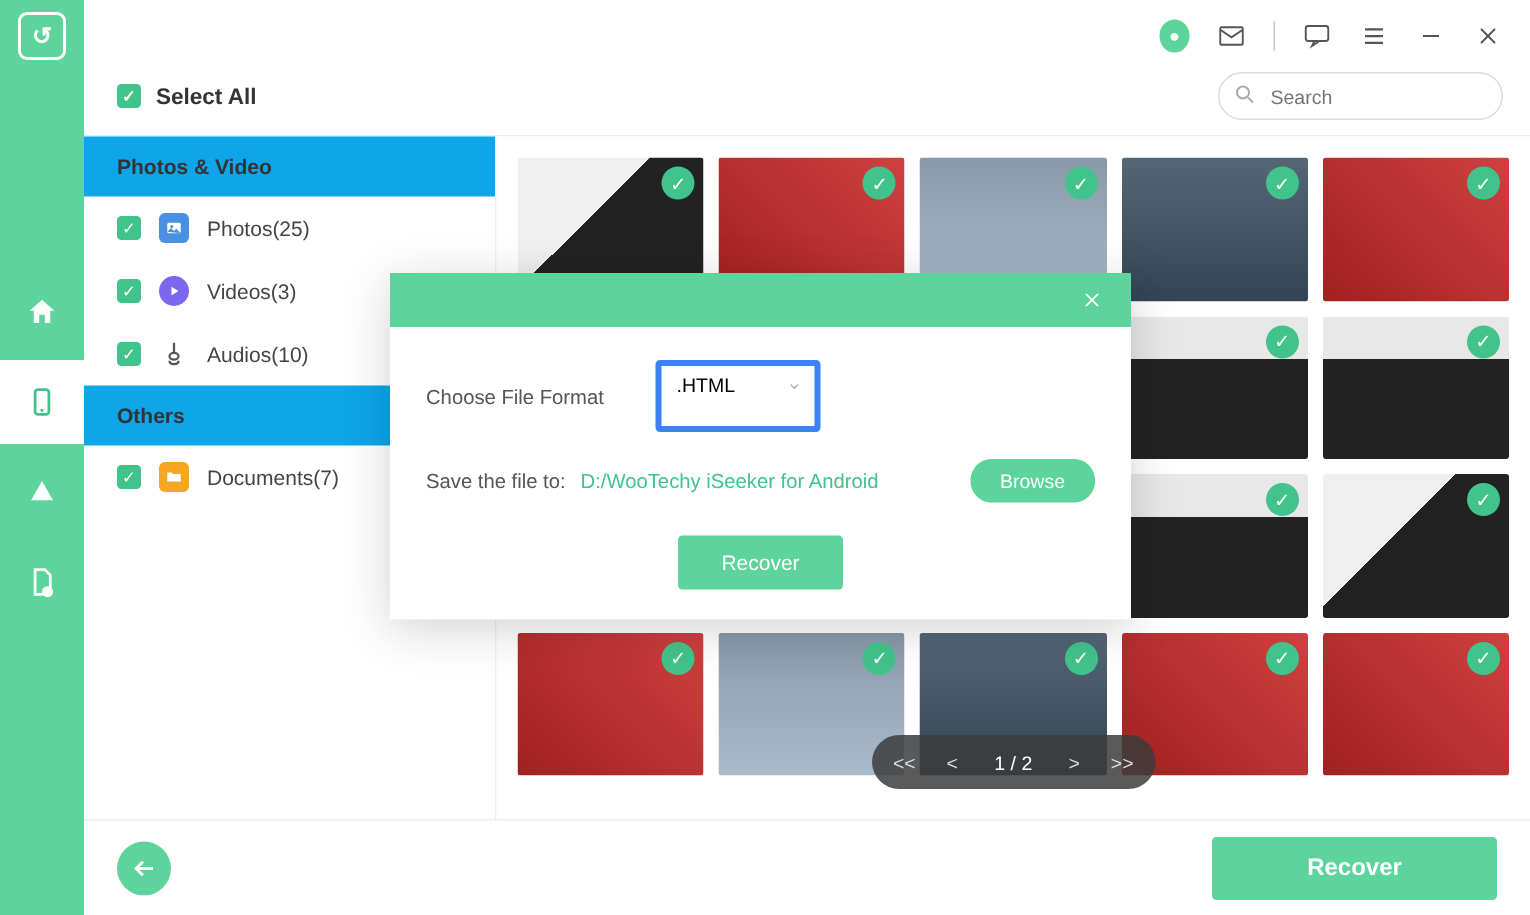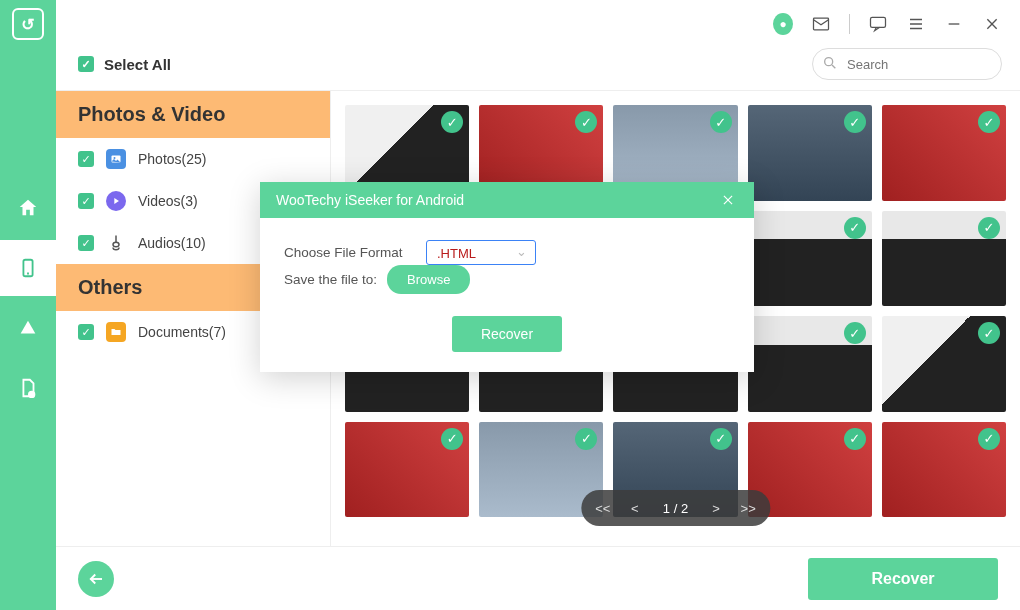--- a/index.html
+++ b/index.html
@@ -20,21 +20,21 @@
 
 .topbar { display:flex; align-items:center; padding: 0 18px 10px 22px; }
 .topbar .selectall { display:flex;align-items:center;gap:10px; font-size:15px; font-weight:600;color:#333; }
 .checkbox { width:16px;height:16px;border-radius:3px;background:#42c38c;display:flex;align-items:center;justify-content:center;color:#fff;font-size:11px; }
 .search-wrap { margin-left:auto; position:relative; }
 .search-wrap input{ width:190px;height:32px;border:1px solid #ddd;border-radius:16px;padding:0 12px 0 34px;font-size:13px;color:#666;outline:none;}
 .search-wrap .sicon{position:absolute;left:10px;top:7px;color:#aaa;}
 
 .content { flex:1; display:flex; border-top:1px solid #eee; }
 .sidebar { width:275px; border-right:1px solid #eee; padding-top:0; }
-.section-head { padding:12px 22px; font-weight:600; font-size:20px; color:#333; background:#fdba74;}
+.section-head { padding:12px 22px; font-weight:600; font-size:14px; color:#333; background:#0ea5e9;}
 .sb-item { display:flex;align-items:center;gap:12px;padding:11px 22px;cursor:pointer;font-size:14px;color:#444; }
 .sb-icon{width:20px;height:20px;border-radius:4px;display:flex;align-items:center;justify-content:center;}
 .sb-icon.photo{background:#4a90e2;}
 .sb-icon.video{background:#7b68ee;border-radius:50%;}
 .sb-icon.audio{background:transparent;}
 .sb-icon.doc{background:#f5a623;}
 
 .gallery { flex:1; background:#fff; padding:14px; position:relative; overflow:hidden;}
 .grid { display:grid; grid-template-columns: repeat(5, 1fr); gap:10px; }
 .thumb { position:relative; aspect-ratio:1.3/1; background:#888; border-radius:2px; overflow:hidden; display:flex;align-items:center;justify-content:center;}
@@ -47,23 +47,23 @@
 
 .bottombar { height:64px; border-top:1px solid #eee; display:flex;align-items:center;padding:0 22px; }
 .backbtn{width:36px;height:36px;border-radius:50%;background:#5cd49b;display:flex;align-items:center;justify-content:center;color:#fff;cursor:pointer;}
 .recoverbtn{margin-left:auto;width:190px;height:42px;background:#5cd49b;color:#fff;border:none;border-radius:3px;font-size:16px;font-weight:600;cursor:pointer;}
 
 
 .modal{position:absolute;left:260px;top:182px;width:494px;background:#fff;box-shadow:0 6px 30px rgba(0,0,0,.18);z-index:100;}
 .modal-head{height:36px;background:#5cd49b;color:#fff;display:flex;align-items:center;padding:0 16px;font-size:14px;}
 .modal-head .close{margin-left:auto;cursor:pointer;width:20px;height:20px;display:flex;align-items:center;justify-content:center;}
 .modal-body{padding:22px 24px 20px;font-size:13.5px;color:#555;}
-.row{display:flex;align-items:center;gap:12px;}
+.row{display:flex;align-items:center;margin-bottom:18px;gap:23px;}
 .row .lbl{min-width:130px;}
-.select{border:1px solid #3b82f6;padding:5px 28px 3px 10px;border-radius:3px;color:#b91c1c;font-size:13px;position:relative;min-width:110px;}
+.select{border:4px solid #3b82f6;padding:5px 28px 20px 10px;border-radius:3px;color:#000000;font-size:13px;position:relative;min-width:110px;}
 .select::after{content:"⌄";position:absolute;right:8px;top:3px;color:#bbb;}
 .note{margin-bottom:20px;}
 .saverow{display:flex;align-items:center;gap:10px;margin-bottom:22px;}
 .savepath{color:#42c38c;flex:1;}
 .browse{background:#5cd49b;color:#fff;border:none;padding:7px 20px;border-radius:14px;cursor:pointer;font-size:13px;}
 .modal-recover{display:block;margin:0 auto;background:#5cd49b;color:#fff;border:none;width:110px;height:36px;border-radius:3px;font-size:14px;cursor:pointer;}
 
 
 .ph1{background:linear-gradient(135deg,#f0f0f0 40%,#222 40%);}
 .ph2{background:linear-gradient(45deg,#a02020,#d04040);}
@@ -301,32 +301,32 @@
             <polyline points="11 6 5 12 11 18"></polyline>
           </svg>
       </div>
       <button class="recoverbtn">Recover</button>
     </div>
   </div>
 </div>
 
 <div class="modal">
   <div class="modal-head">
-    <span>WooTechy iSeeker for Android</span>
     <span class="close">
       <svg width="14" height="14" viewBox="0 0 24 24" stroke="#fff" stroke-width="2">
           <line x1="5" y1="5" x2="19" y2="19"></line>
           <line x1="19" y1="5" x2="5" y2="19"></line>
         </svg>
     </span>
   </div>
   <div class="modal-body">
     <div class="row">
       <span class="lbl">Choose File Format</span>
       <div class="select"><span>.HTML</span></div>
     </div>
     <div class="saverow">
       <span>Save the file to:</span>
+      <span class="savepath">D:/WooTechy iSeeker for Android</span>
       <button class="browse">Browse</button>
     </div>
     <button class="modal-recover">Recover</button>
   </div>
 </div>
 
 </body></html>

